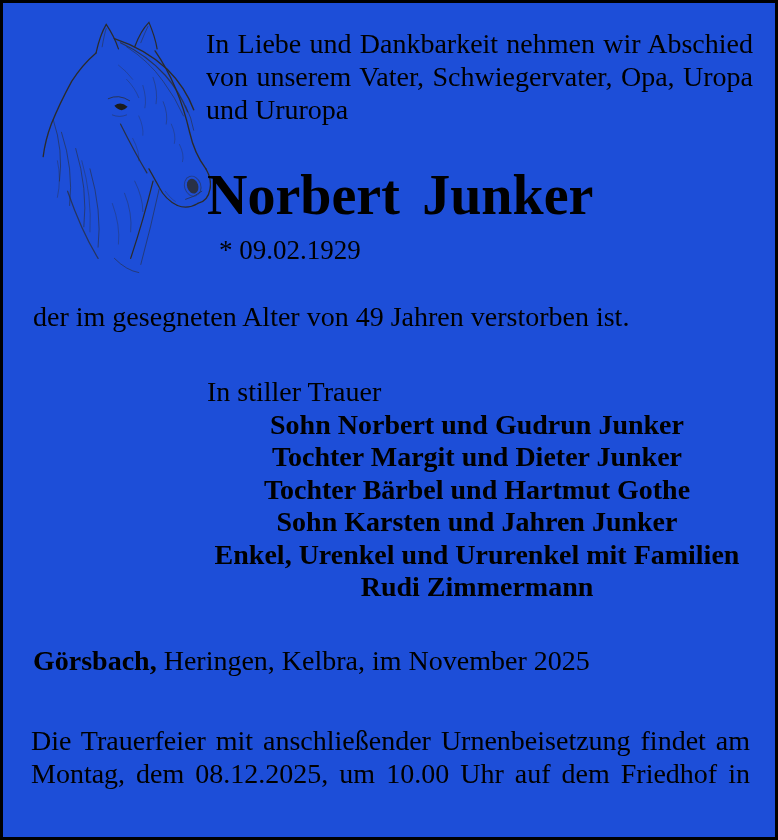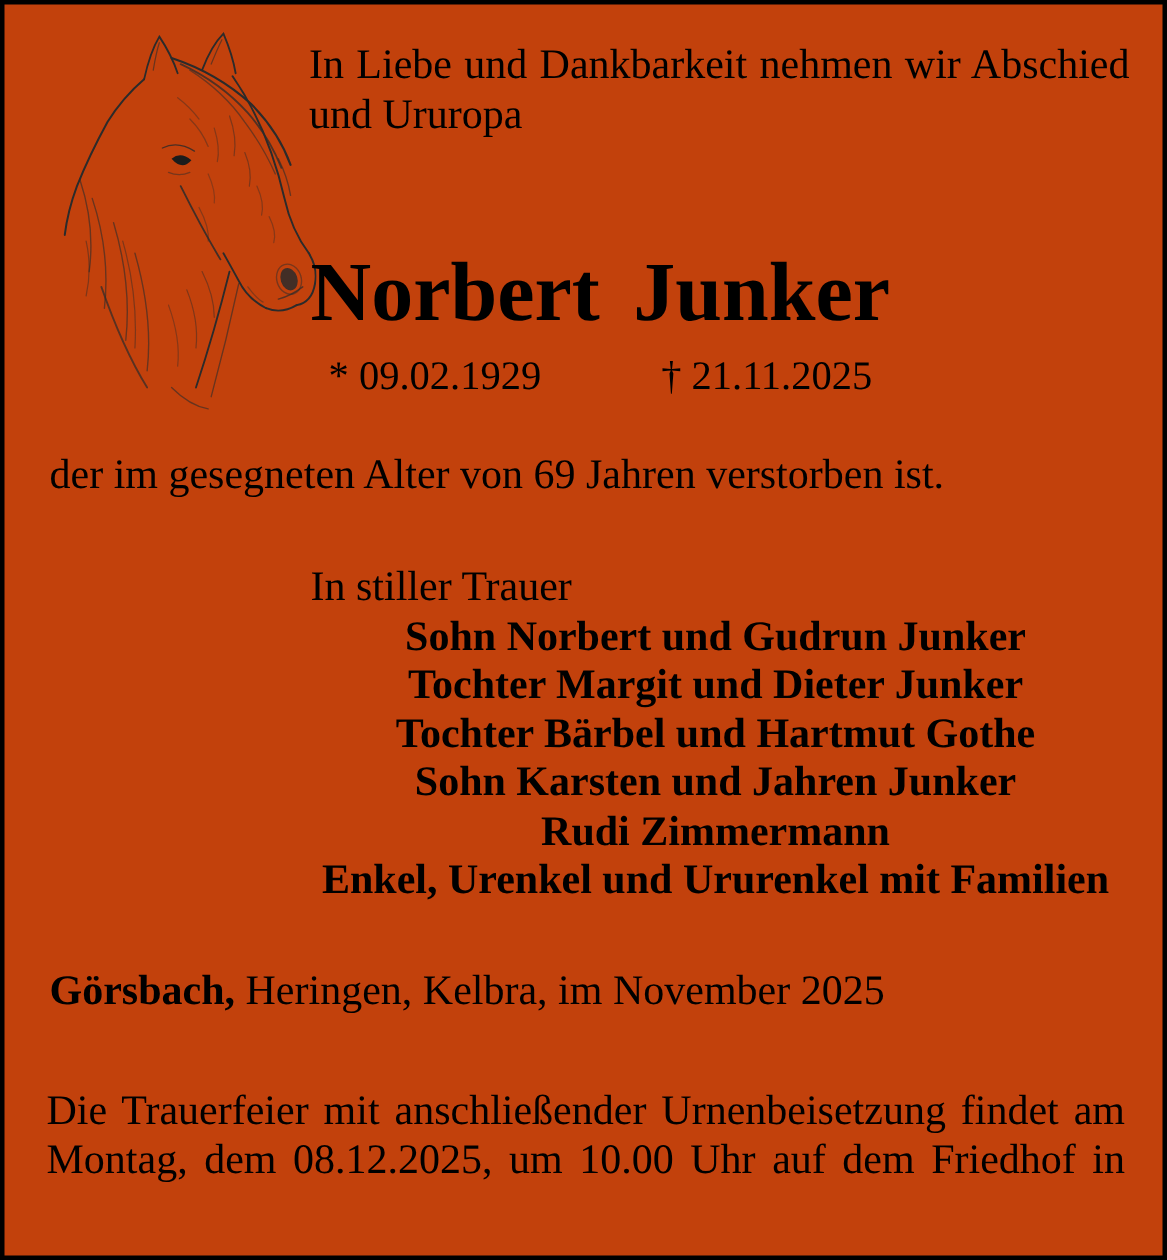--- a/index.html
+++ b/index.html
@@ -5,21 +5,21 @@
   html, body {
     margin: 0;
     padding: 0;
     background: #ffffff;
   }
   .sheet {
     position: relative;
     width: 778px;
     height: 840px;
     box-sizing: border-box;
-    background: #c2410c;
+    background: #1d4ed8;
     border: 3px solid #000000;
     font-family: "Liberation Serif", serif;
     color: #000000;
     overflow: hidden;
   }
   .horse {
     position: absolute;
     left: 30px;
     top: 14px;
     width: 178px;
@@ -156,40 +156,40 @@
       <path d="M84,46 q8,6 14,14" stroke-opacity="0.4" stroke-width="0.8"></path>
       <path d="M130,170 q6,8 10,10" stroke-opacity="0.4" stroke-width="0.8"></path>
       <path d="M100,160 q8,16 8,30" stroke-opacity="0.45" stroke-width="0.8"></path>
       <path d="M90,172 q8,20 6,38" stroke-opacity="0.45" stroke-width="0.8"></path>
       <path d="M78,182 q8,22 6,40" stroke-opacity="0.4" stroke-width="0.8"></path>
     </svg>
   </div>
 
   <div class="intro">
     <div class="jl">In Liebe und Dankbarkeit nehmen wir Abschied</div>
+    <div class="jl">von unserem Vater, Schwiegervater, Opa, Uropa</div>
     <div>und Ururopa</div>
   </div>
 
   <div class="name">Norbert Junker</div>
 
   <div class="dates">
     <span>* 09.02.1929</span>
-    <span>† 21.11.2025</span>
   </div>
 
-  <div class="ageline">der im gesegneten Alter von 69 Jahren verstorben ist.</div>
+  <div class="ageline">der im gesegneten Alter von 49 Jahren verstorben ist.</div>
 
   <div class="mourning">
     <div>In stiller Trauer</div>
     <div class="fam">Sohn Norbert und Gudrun Junker</div>
     <div class="fam">Tochter Margit und Dieter Junker</div>
     <div class="fam">Tochter Bärbel und Hartmut Gothe</div>
     <div class="fam">Sohn Karsten und Jahren Junker</div>
+    <div class="fam">Enkel, Urenkel und Ururenkel mit Familien</div>
     <div class="fam">Rudi Zimmermann</div>
-    <div class="fam">Enkel, Urenkel und Ururenkel mit Familien</div>
   </div>
 
   <div class="location">
     <span class="b">Görsbach,</span><span> Heringen, Kelbra, im November 2025</span>
   </div>
 
   <div class="funeral">
     <div class="jl">Die Trauerfeier mit anschließender Urnenbeisetzung findet am</div>
     <div class="jl">Montag, dem 08.12.2025, um 10.00 Uhr auf dem Friedhof in</div>
   </div>

